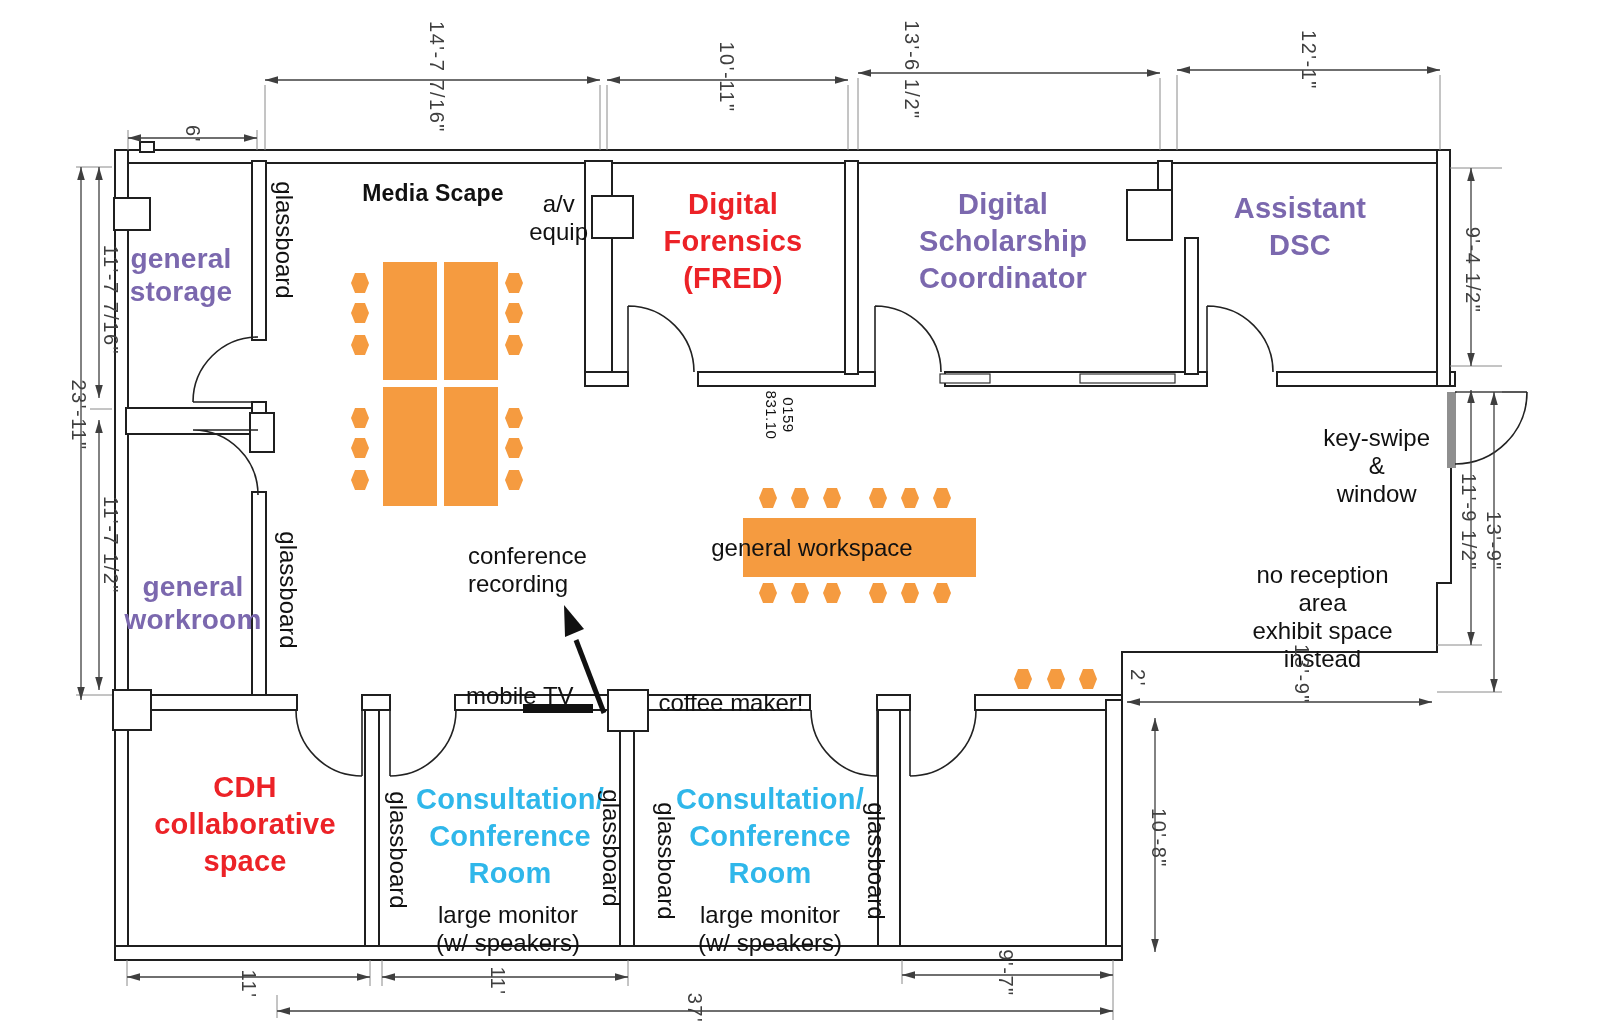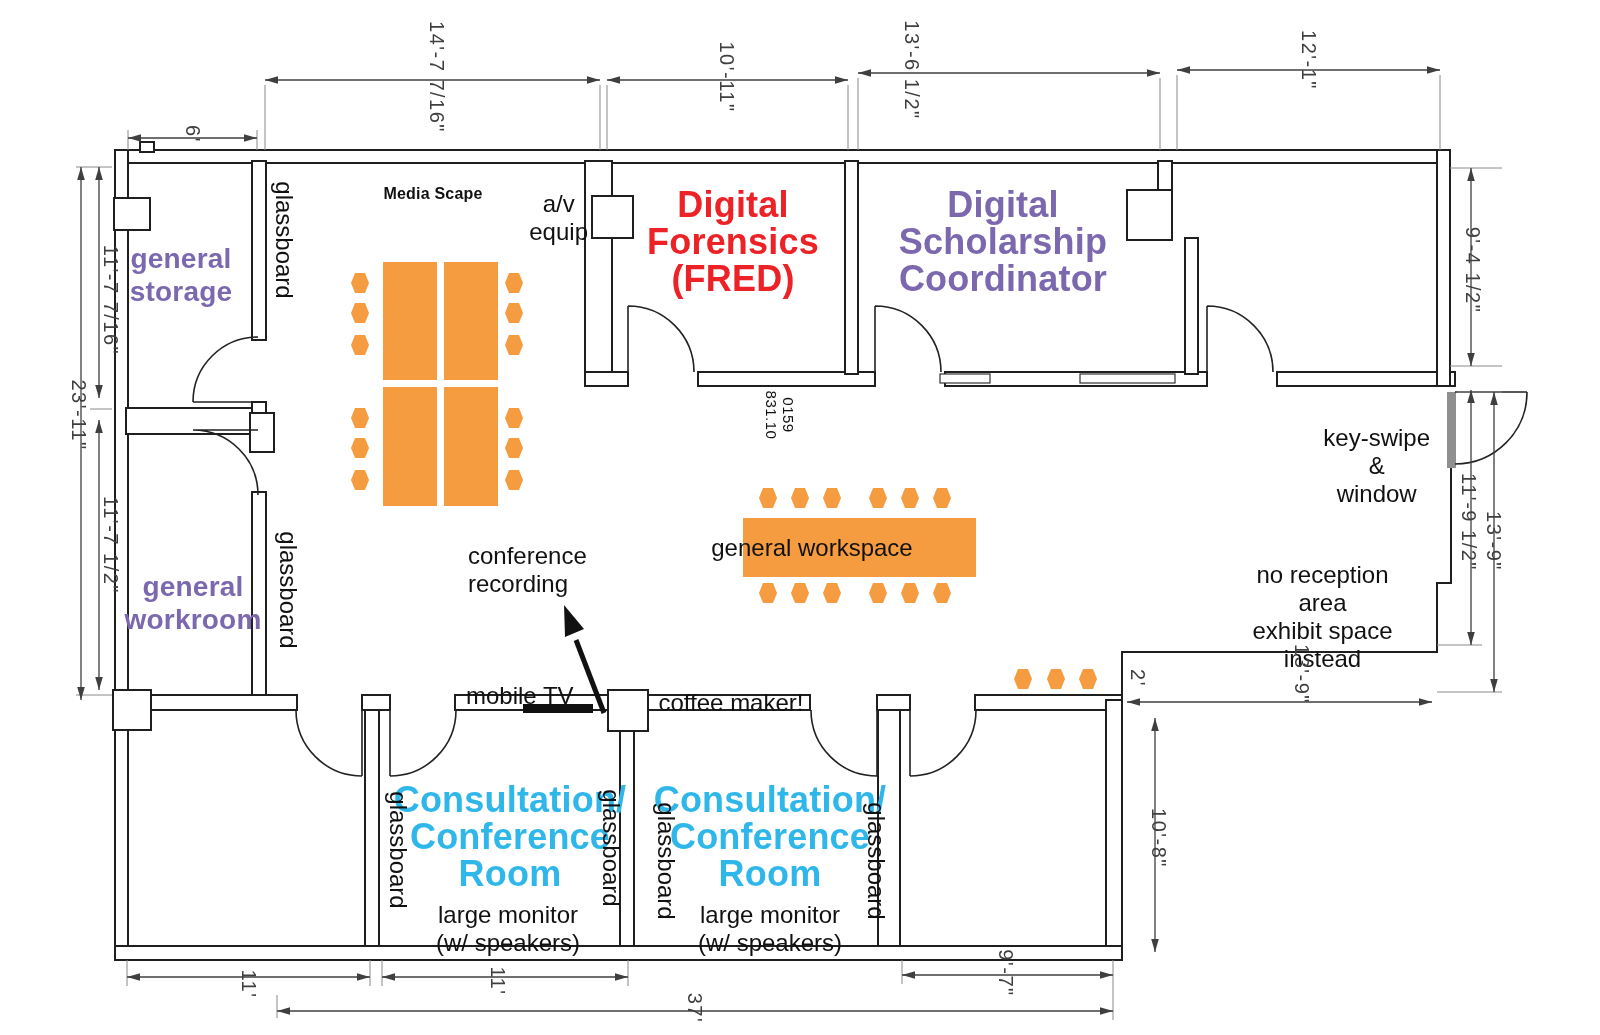--- a/index.html
+++ b/index.html
@@ -15,21 +15,21 @@
   .door{fill:none;stroke:#222;stroke-width:1.6;}
   .dimln{stroke:var(--dim);stroke-width:1.3;}
   .ext{stroke:#8a8a8a;stroke-width:1;}
   .furn{fill:var(--orange);}
   .sill{fill:#fff;stroke:#333;stroke-width:1.2;}
   .lbl{position:absolute;white-space:pre-line;transform:translate(-50%,-50%);
        text-align:center;line-height:1.18;}
   .lbl.v{transform:translate(-50%,-50%) rotate(90deg);white-space:pre;}
   .lbl.hl{transform:translate(0,-50%);text-align:left;}
   .lbl.hr{transform:translate(-100%,-50%);text-align:center;}
-  .room{font-size:36px;line-height:37px;font-weight:bold;letter-spacing:.2px;}
+  .room{font-size:29px;line-height:37px;font-weight:bold;letter-spacing:.2px;}
   .room.sm{font-size:28px;line-height:33px;}
   .ann{font-size:24px;line-height:28px;}
   .dim{font-size:20px;color:var(--dim);letter-spacing:1.5px;}
   .tiny{font-size:15px;line-height:17px;letter-spacing:.5px;}
   .c-red{color:var(--red);} .c-purple{color:var(--purple);} .c-cyan{color:var(--cyan);}
   .c-black{color:#111;}
 </style>
 </head>
 <body>
 
@@ -194,33 +194,38 @@
       <line class="dimln" x1="1494" y1="392" x2="1494" y2="692" marker-start="url(#ah)" marker-end="url(#ah)"></line>
       <line class="dimln" x1="1127" y1="702" x2="1432" y2="702" marker-start="url(#ah)" marker-end="url(#ah)"></line>
       <line class="dimln" x1="1155" y1="718" x2="1155" y2="952" marker-start="url(#ah)" marker-end="url(#ah)"></line>
       <line class="dimln" x1="127" y1="977" x2="370" y2="977" marker-start="url(#ah)" marker-end="url(#ah)"></line>
       <line class="dimln" x1="382" y1="977" x2="628" y2="977" marker-start="url(#ah)" marker-end="url(#ah)"></line>
       <line class="dimln" x1="902" y1="975" x2="1113" y2="975" marker-start="url(#ah)" marker-end="url(#ah)"></line>
       <line class="dimln" x1="277" y1="1011" x2="1113" y2="1011" marker-start="url(#ah)" marker-end="url(#ah)"></line>
     </g>
   </svg>
 
-  <div class="lbl room c-black" style="left:433px;top:193px;font-size:16px;">Media Scape</div>
+  <div class="lbl room c-black" style="left:433px;top:193px;font-size:23px;">Media Scape</div>
   <div class="lbl hr ann c-black" style="left:588px;top:218px;">a/v
 equip</div>
   <div class="lbl room c-red" style="left:733px;top:241px;">Digital
 Forensics
 (FRED)</div>
   <div class="lbl room c-purple" style="left:1003px;top:241px;">Digital
 Scholarship
 Coordinator</div>
+  <div class="lbl room c-purple" style="left:1300px;top:227px;">Assistant
+DSC</div>
   <div class="lbl room sm c-purple" style="left:181px;top:275px;">general
 storage</div>
   <div class="lbl room sm c-purple" style="left:193px;top:603px;">general
 workroom</div>
+  <div class="lbl room c-red" style="left:245px;top:824px;">CDH
+collaborative
+space</div>
   <div class="lbl room c-cyan" style="left:510px;top:836px;">Consultation/
 Conference
 Room</div>
   <div class="lbl room c-cyan" style="left:770px;top:836px;">Consultation/
 Conference
 Room</div>
   <div class="lbl ann c-black" style="left:812px;top:548px;">general workspace</div>
 
   <div class="lbl ann c-black" style="left:508px;top:929px;">large monitor
 (w/ speakers)</div>

